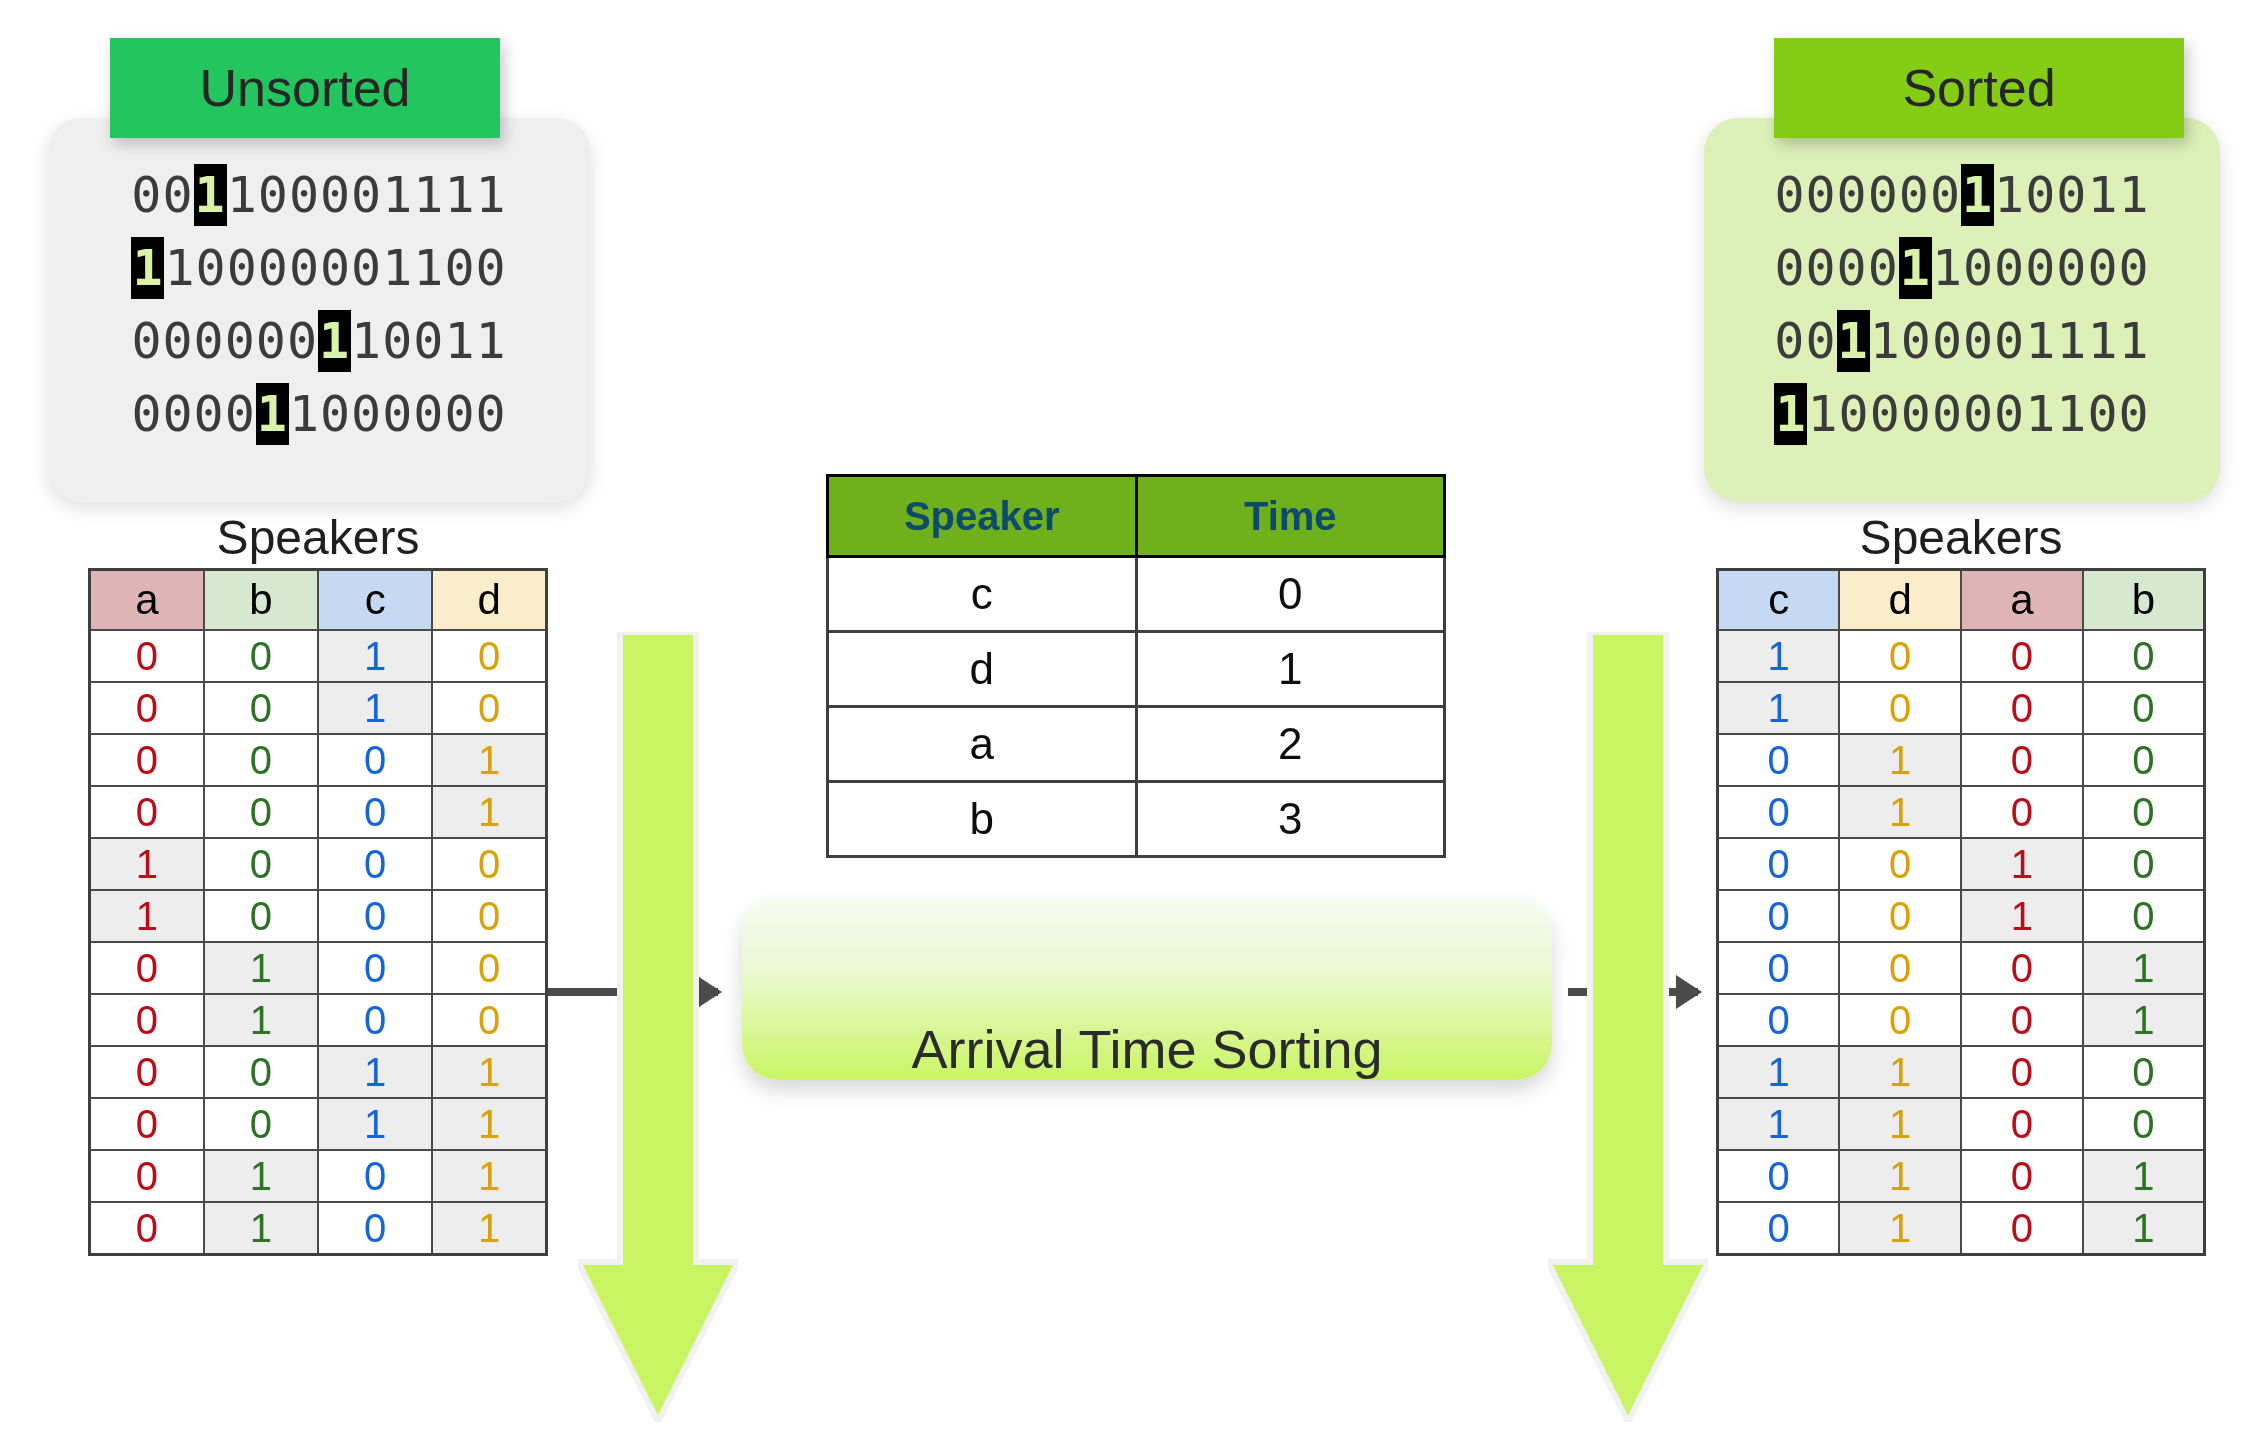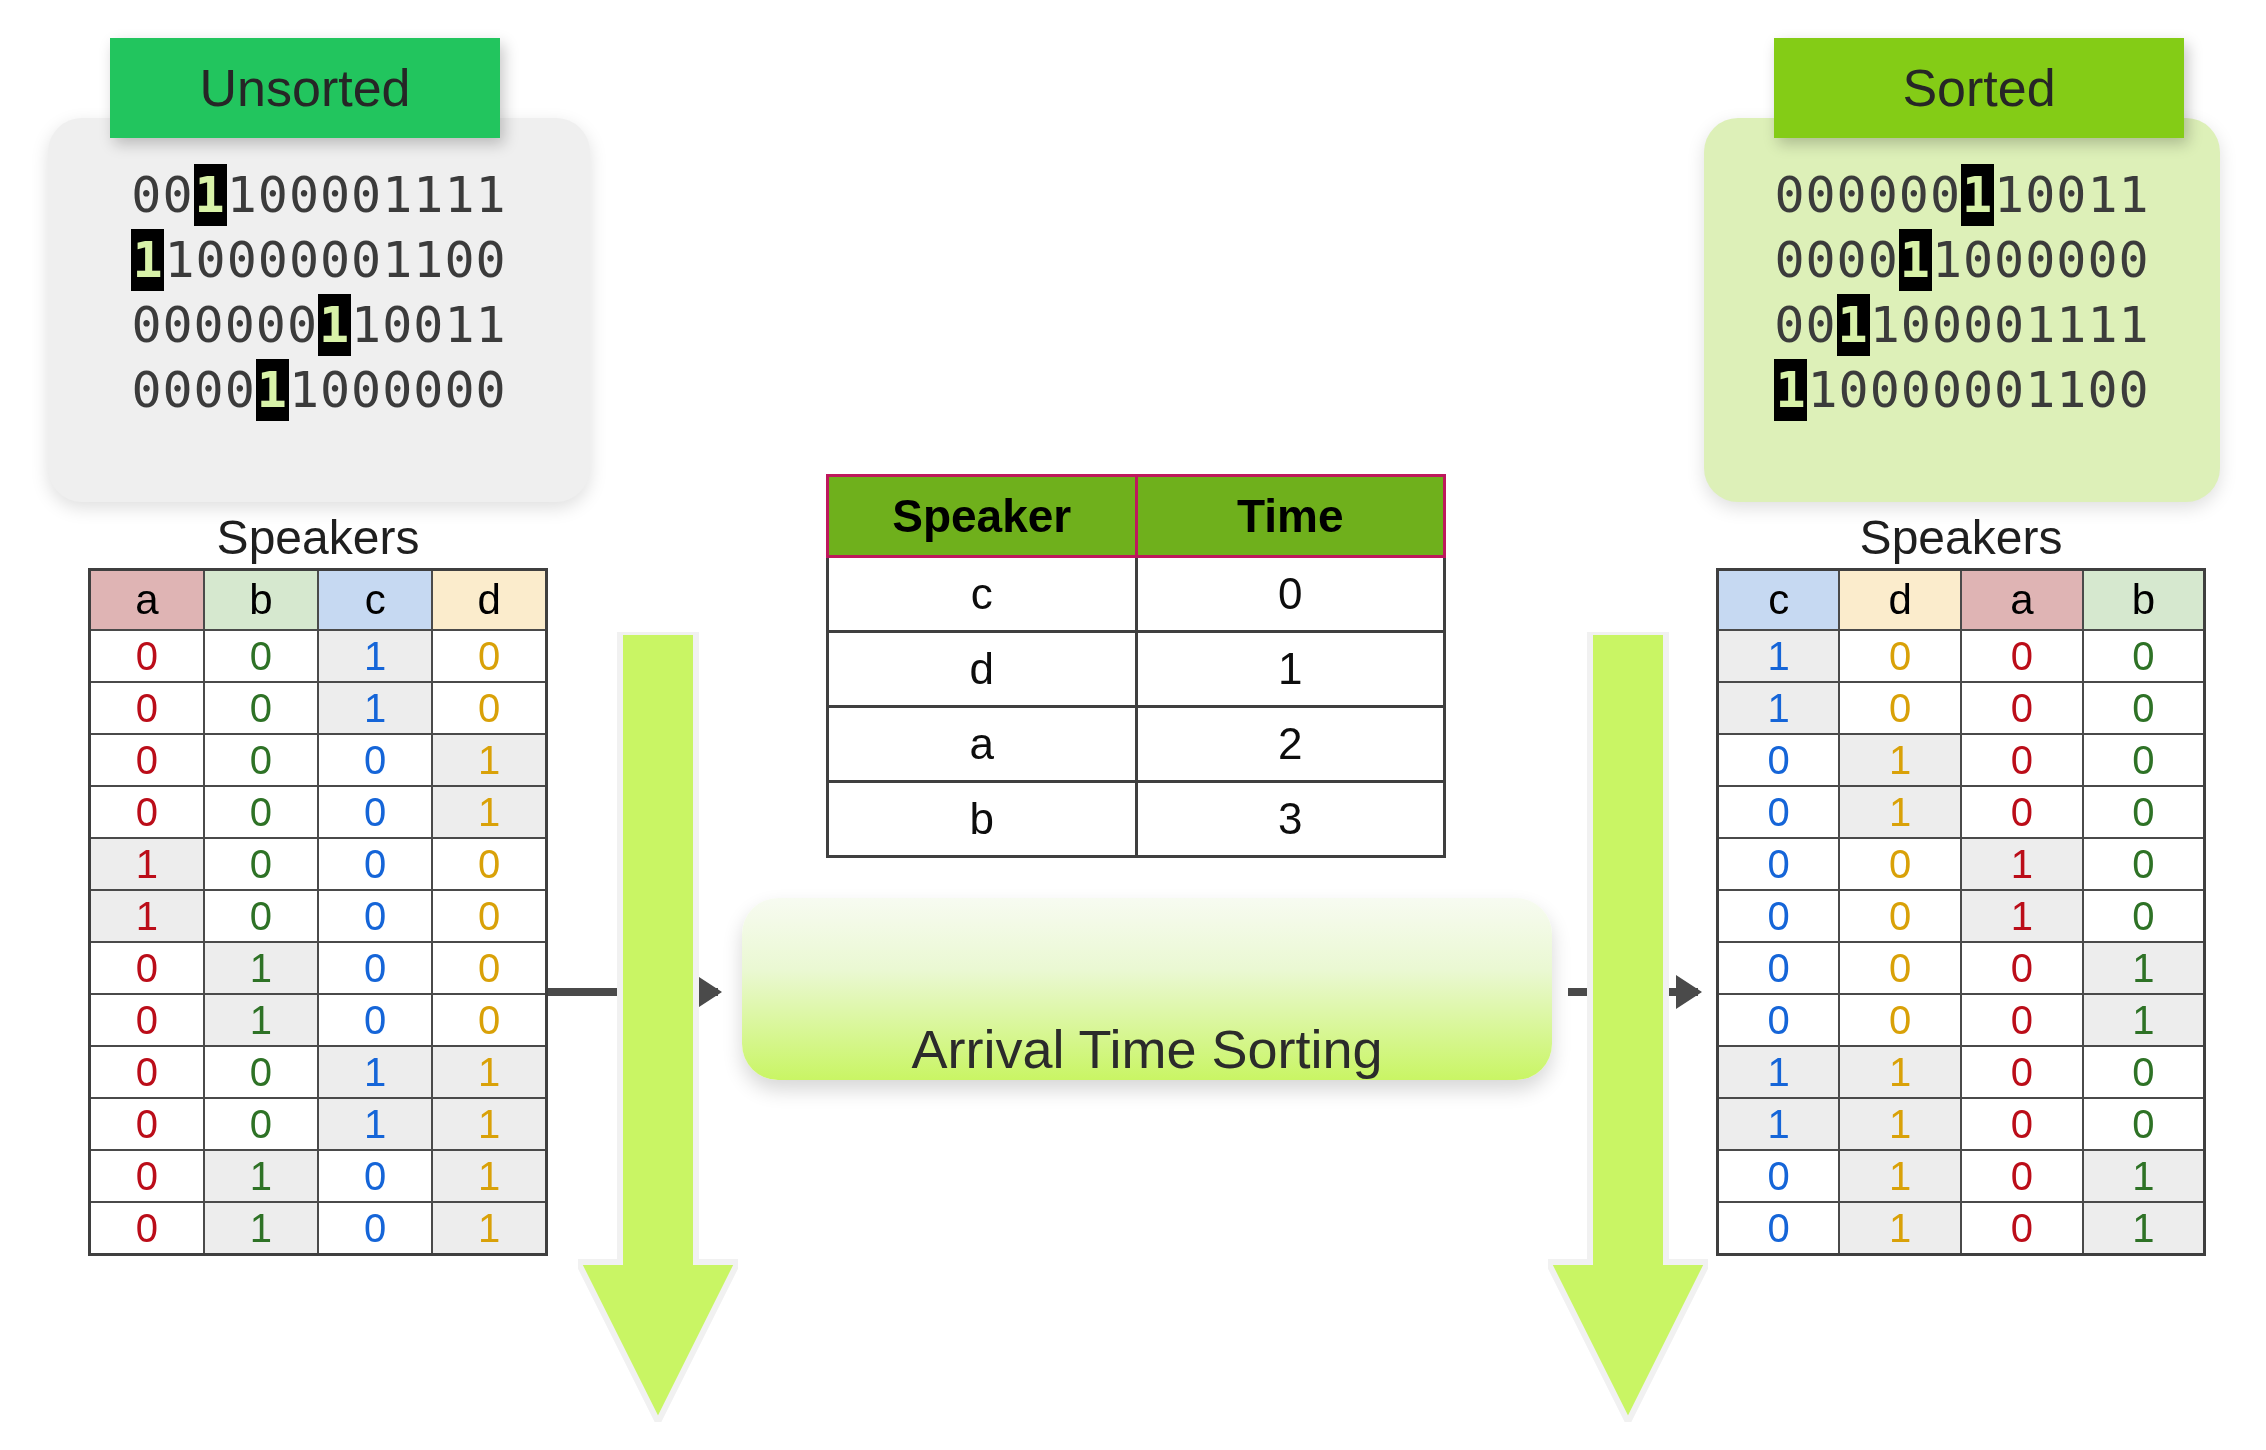--- a/index.html
+++ b/index.html
@@ -58,21 +58,21 @@
     background: #84cc16;
   }
   .binary-list {
     position: absolute;
     left: 0;
     top: 48px;
     width: 100%;
     display: flex;
     flex-direction: column;
     align-items: center;
-    gap: 6px;
+    gap: 14px;
   }
   .binary-row {
     font-family: "DejaVu Sans Mono", monospace;
     font-size: 50px;
     letter-spacing: 1px;
     color: #3b3b3b;
     white-space: pre;
     line-height: 1.18;
   }
   .bit-hl {
@@ -130,25 +130,25 @@
     position: absolute;
     left: 826px;
     top: 474px;
     width: 620px;
     border-collapse: collapse;
     border: 3px solid #3f3f3f;
     table-layout: fixed;
   }
   .index-table th {
     background: #6fb01c;
-    color: #000000;
-    font-size: 46px;
+    color: #0c4a6e;
+    font-size: 40px;
     font-weight: bold;
     height: 76px;
-    border: 3px solid #be185d;
+    border: 3px solid #000000;
   }
   .index-table td {
     background: #ffffff;
     color: #0d0d0d;
     font-size: 44px;
     height: 70px;
     text-align: center;
     border: 3px solid #3f3f3f;
   }
 

